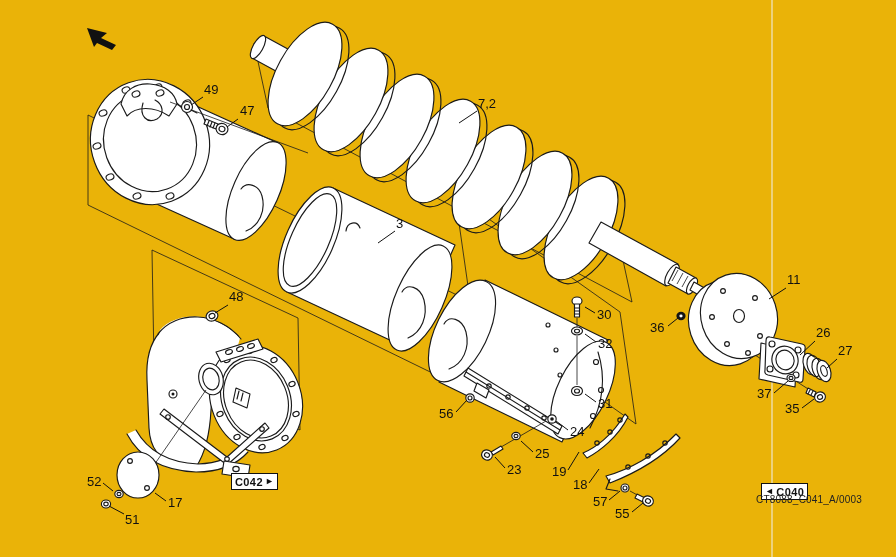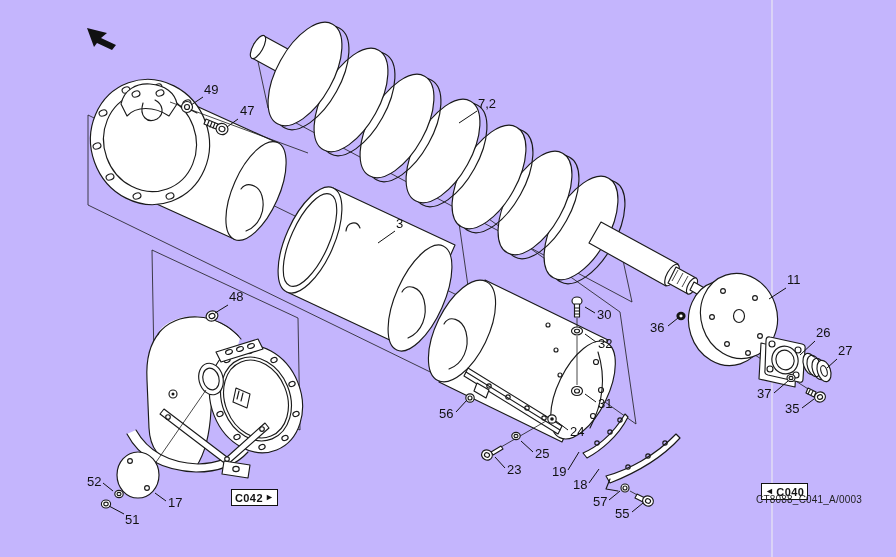--- a/index.html
+++ b/index.html
@@ -1,16 +1,16 @@
 <!DOCTYPE html>
 <html><head>
 <meta charset="utf-8">
 <style>
   html,body{margin:0;padding:0;background:#fff}
-  .stage{position:relative;width:896px;height:557px;background:#c4b5fd;overflow:hidden;
+  .stage{position:relative;width:896px;height:557px;background:#eab308;overflow:hidden;
          font-family:"Liberation Sans",sans-serif}
   .stage svg{position:absolute;left:0;top:0}
   
   .s{stroke:#1a1a1a;stroke-width:1.15;fill:none;stroke-linecap:round;stroke-linejoin:round}
   .w{stroke:#1a1a1a;stroke-width:1.15;fill:#ffffff;stroke-linejoin:round}
   .wn{fill:#ffffff;stroke:none}
   .thin{stroke:#1a1a1a;stroke-width:0.8;fill:none}
   .dark{fill:#151515;stroke:none}
   .leader{stroke:#111;stroke-width:1;fill:none}
   .callout{font-family:"Liberation Sans",sans-serif;font-size:13px;fill:#111}
@@ -346,21 +346,21 @@
         <text x="615" y="518" class="callout">55</text>
         <line x1="103" y1="483" x2="113" y2="491" class="leader"></line>
         <text x="87" y="486" class="callout">52</text>
         <line x1="124" y1="514" x2="109" y2="506" class="leader"></line>
         <text x="125" y="524" class="callout">51</text>
         <line x1="166" y1="501" x2="155" y2="493" class="leader"></line>
         <text x="168" y="507" class="callout">17</text>
       </g>
 </svg>
 
-<div class="refbox" style="left:231px;top:489px">
+<div class="refbox" style="left:231px;top:473px">
   <span>C042</span>
       <span class="tri">►</span>
 </div>
 <div class="refbox" style="left:761px;top:483px">
   <span class="tri">◄</span>
       <span>C040</span>
 </div>
 
 <div class="dwg" style="left:700px;top:494px;width:162px;text-align:right">CT8088_C041_A/0003</div>
 

